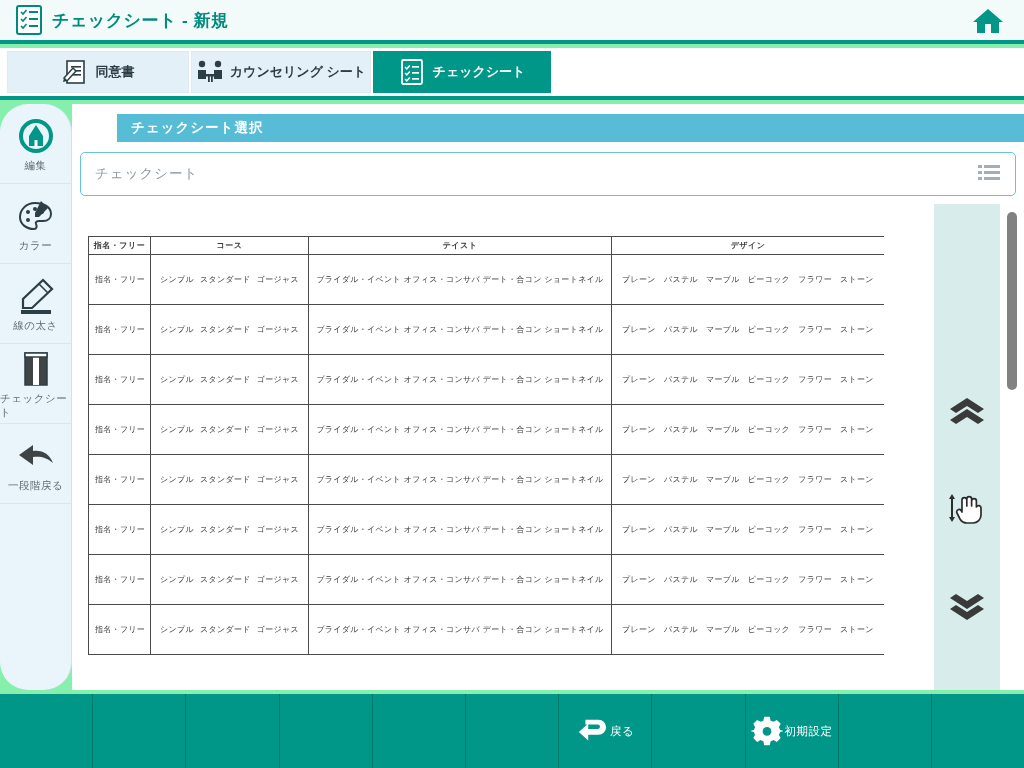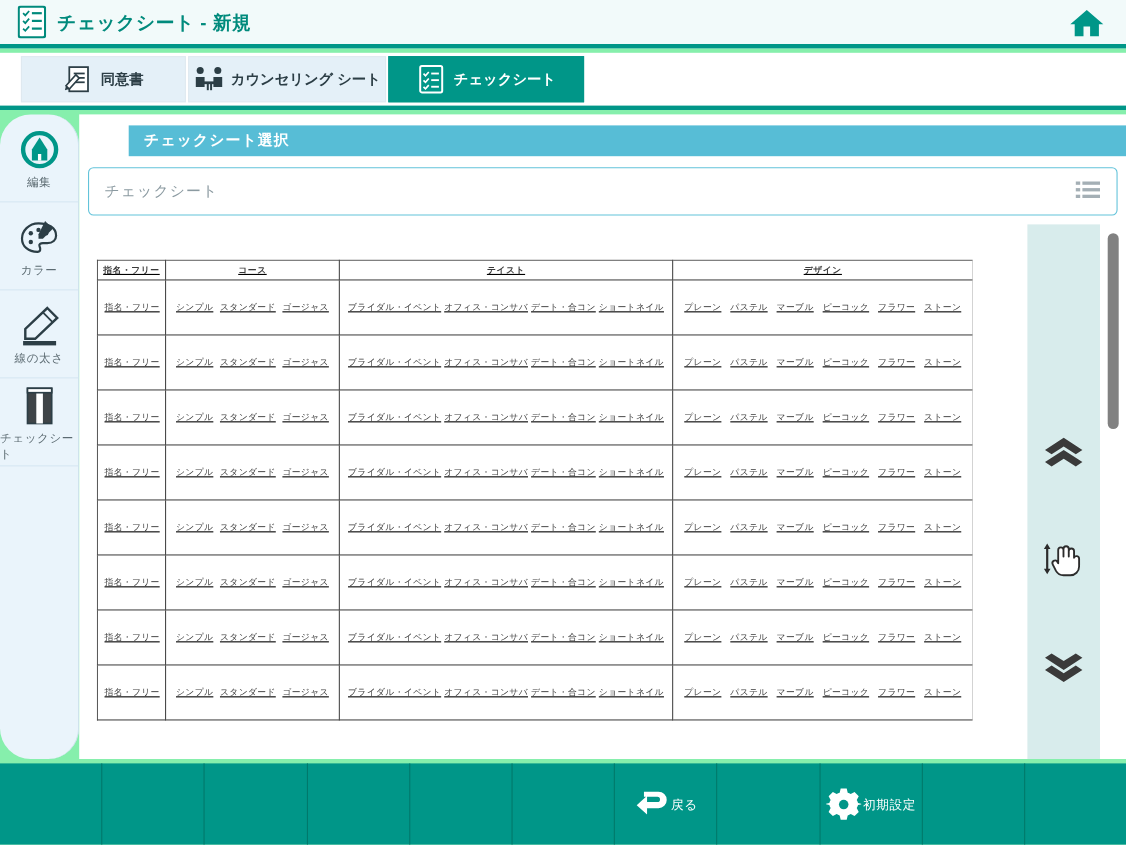--- a/index.html
+++ b/index.html
@@ -28,21 +28,21 @@
     position: absolute; left: 0; top: 48px; width: 1024px; height: 52px;
     background: #ffffff; border-bottom: 4px solid #009688;
     display: flex; align-items: stretch;
   }
   .tab {
     width: 178px; margin: 3px 1px 3px 1px; background: #e4f0f8;
     display: flex; align-items: center; justify-content: center; gap: 8px;
     cursor: pointer; color: #2c3e46; font-size: 13px; font-weight: bold;
     border: 1px solid #dfe9f0;
   }
-  .tab:first-child { width: 150px; margin-left: 19px; }
+  .tab:first-child { width: 182px; margin-left: 7px; }
   .tab.wide { width: 180px; }
   .tab.active { background: #009688; color: #ffffff; border-color: #009688; }
   .tab .tab-icon { width: 26px; height: 28px; flex: none; display: block; }
   .tab-label { white-space: nowrap; }
 
   
   .sidebar {
     position: absolute; left: 0; top: 104px; width: 72px; height: 586px;
     background: #eaf4fb; border-right: 1px solid #cfe2ee; border-radius: 28px;
   }
@@ -96,21 +96,20 @@
   }
 
   
   .table-wrap {
     position: absolute; left: 16px; top: 132px; width: 796px; height: 422px;
     overflow: hidden;
   }
   table.sheet {
     width: 796px; border-collapse: collapse; table-layout: fixed;
     background: #fff;
-    text-decoration: underline;
   }
   table.sheet th, table.sheet td {
     border: 1px solid #4a4a4a; color: #3a3a3a;
   }
   table.sheet th {
     height: 18px; font-size: 8px; font-weight: bold; text-align: center;
     letter-spacing: .5px; padding: 1px 0; background: #ffffff;
   }
   table.sheet td.rowcell { height: 50px; padding: 0 6px; vertical-align: middle; }
   .cellline { display: flex; justify-content: space-around; align-items: center; width: 100%; }
@@ -247,20 +246,28 @@
       <span class="si-icon">
         <svg viewBox="0 0 42 42" width="42" height="42">
           <rect x="10" y="5" width="22" height="32" fill="#3f4447" stroke="#2c3e46" stroke-width="1.5"></rect>
           <rect x="18" y="9" width="6" height="28" fill="#ffffff"></rect>
           <rect x="10" y="5" width="22" height="4" fill="#ffffff" stroke="#2c3e46" stroke-width="1.5"></rect>
         </svg>
       </span>
       <span class="si-label">チェックシート</span>
     </div>
 
+    <div class="side-item">
+      <span class="si-icon">
+        <svg viewBox="0 0 42 42" width="42" height="42">
+          <path d="M4 20 L18 10 L18 16 C28 15 34 19 38 28 C31 22 25 21 18 22 L18 30 Z" fill="#3f4447"></path>
+        </svg>
+      </span>
+      <span class="si-label">一段階戻る</span>
+    </div>
 
     <div class="side-filler"></div>
   </div>
 
   <div class="main">
 
     <div class="section-header">チェックシート選択</div>
 
     <div class="select-field">
       <span class="sf-text">チェックシート</span>

